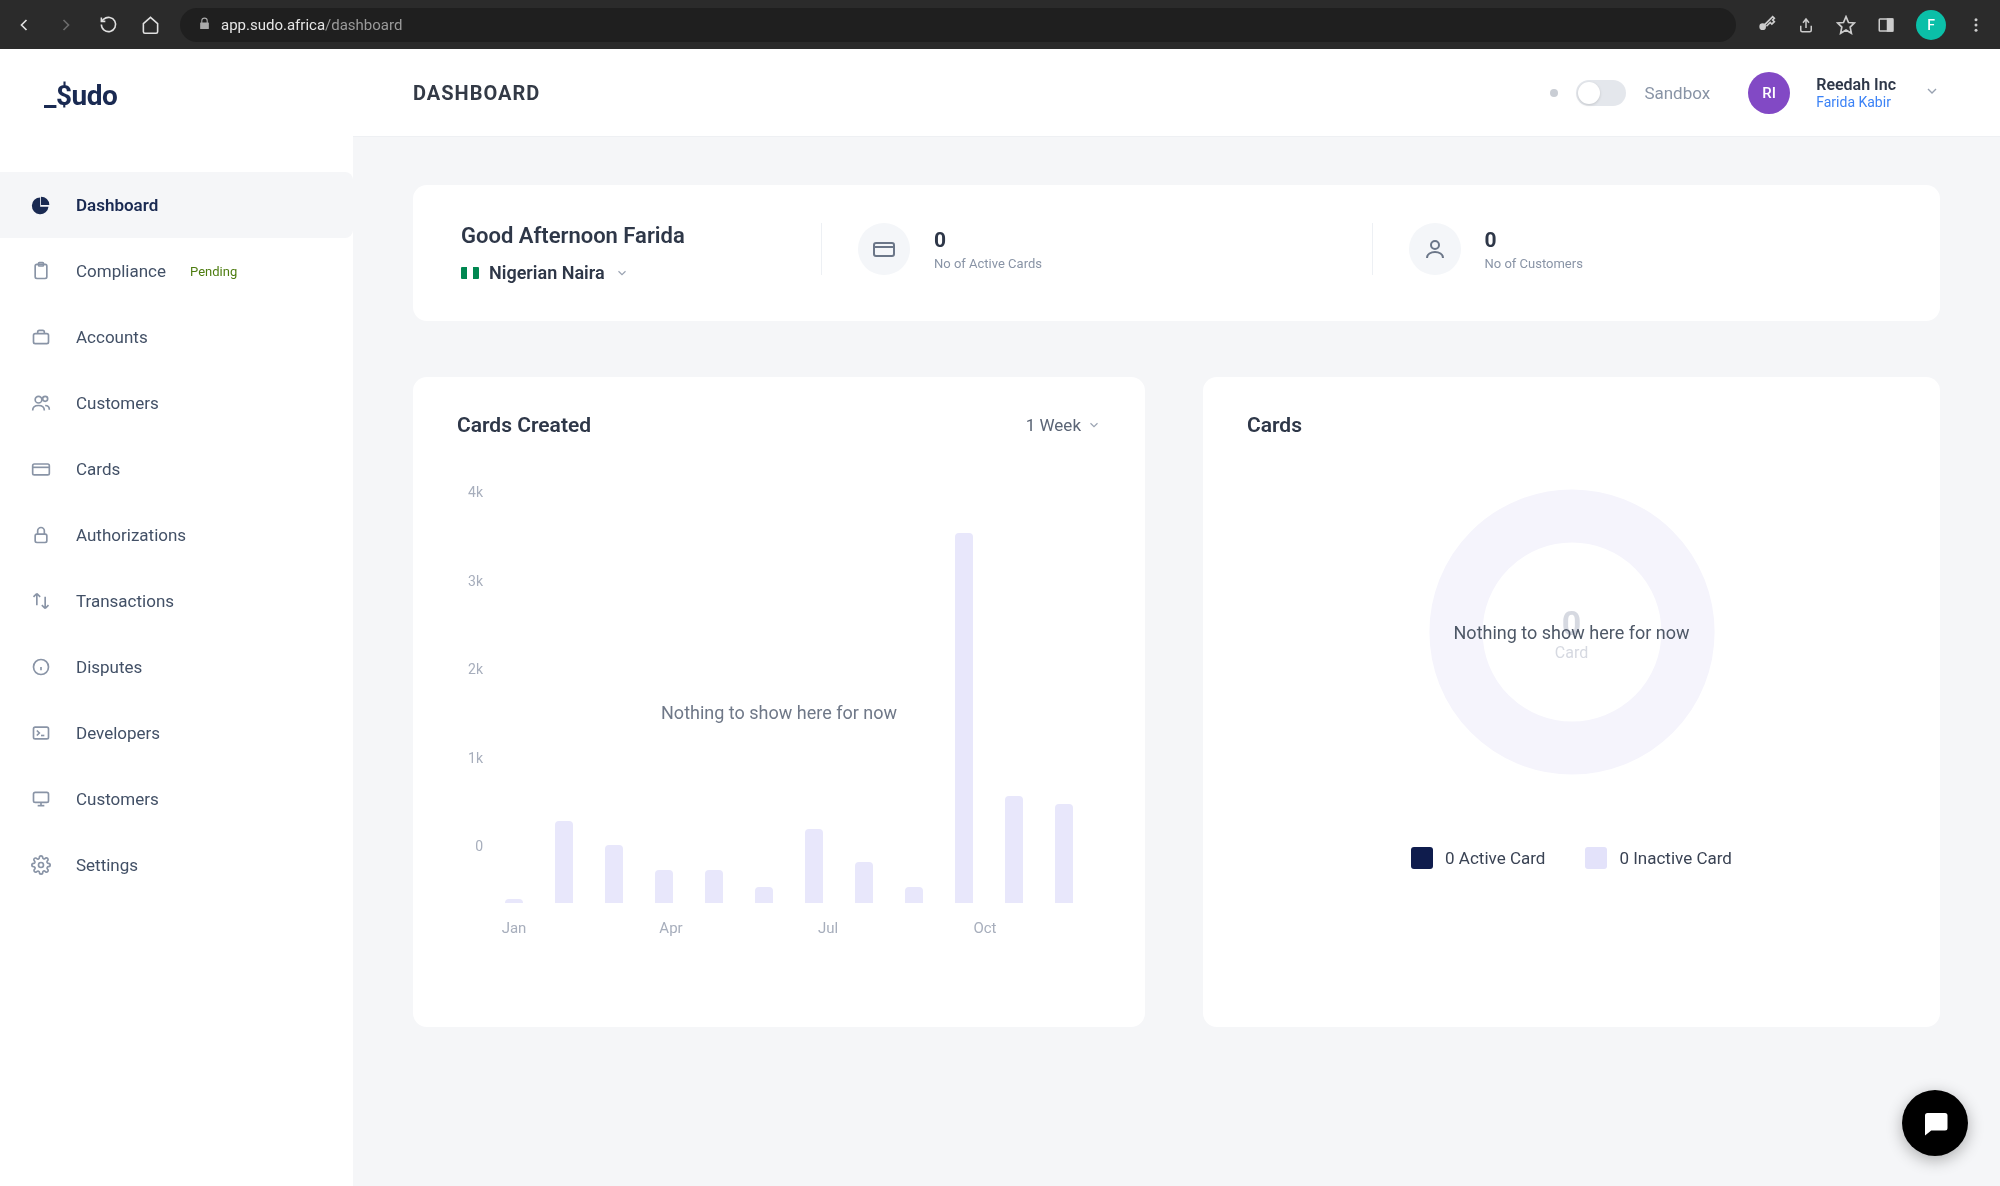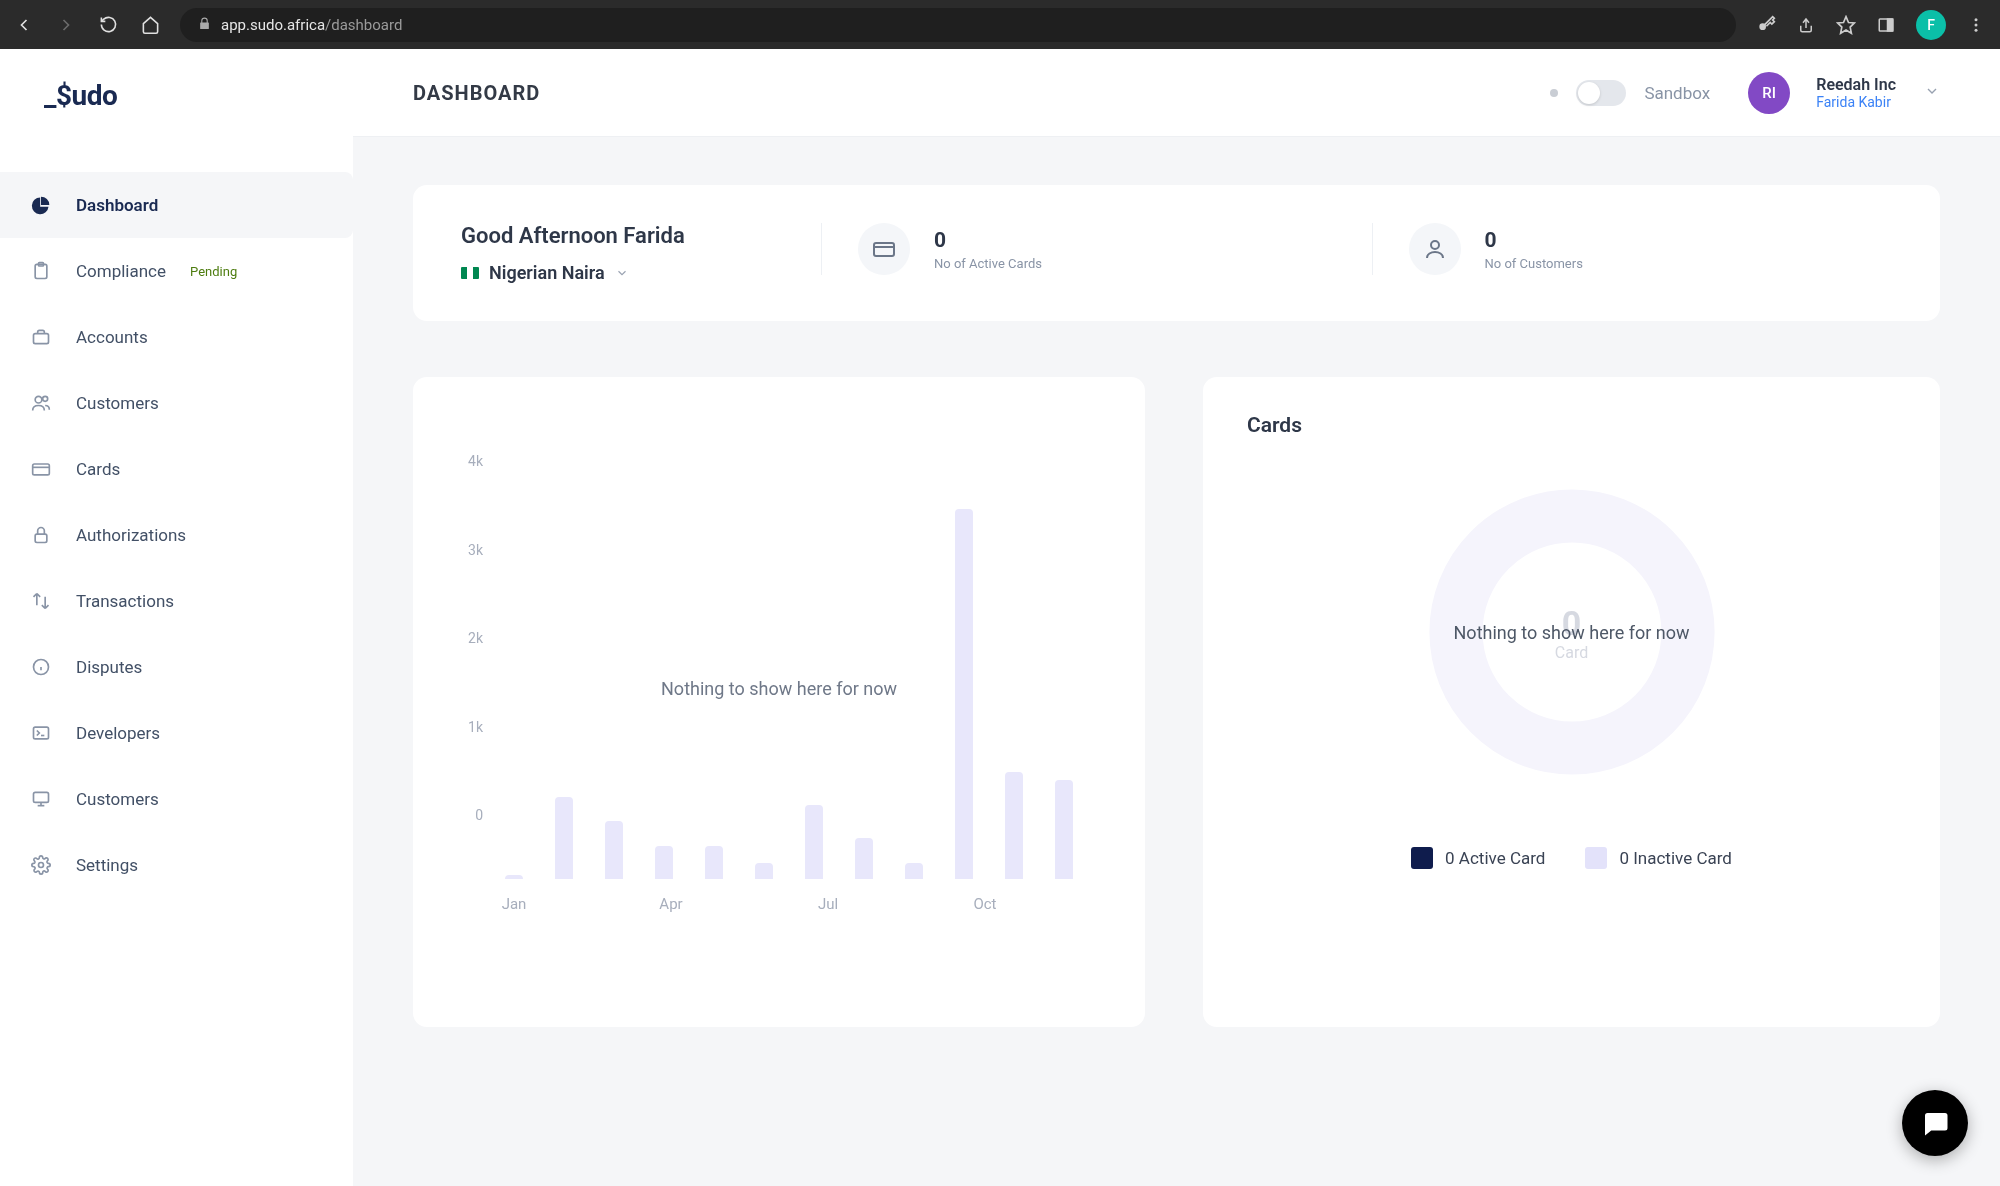--- a/index.html
+++ b/index.html
@@ -60,21 +60,21 @@
 .stat-lbl { font-size: 13px; color: #8994a6; }
 
 .charts-row { display: flex; gap: 58px; margin-top: 56px; }
 .card { background: #fff; border-radius: 14px; padding: 36px 44px 30px; }
 .card-left { flex: 0 0 732px; height: 650px; position: relative; }
 .card-right { flex: 1; height: 650px; position: relative; }
 .card-head { display: flex; align-items: center; justify-content: space-between; margin-bottom: 20px; }
 .card-title { font-size: 21px; font-weight: 600; color: #2e3748; }
 .period-sel { font-size: 17px; color: #5b6576; display: flex; align-items: center; gap: 6px; cursor: pointer; }
 .chart-area { position: relative; height: 470px; margin-top: 40px; }
-.y-axis { position: absolute; left: 0; top: 0; height: 370px; display: flex; flex-direction: column; justify-content: space-between; color: #a7aebc; font-size: 14px; }
+.y-axis { position: absolute; left: 0; top: 7px; height: 370px; display: flex; flex-direction: column; justify-content: space-between; color: #a7aebc; font-size: 14px; }
 .y-tick { text-align: right; width: 26px; }
 .bars { position: absolute; left: 48px; right: 0; bottom: 44px; height: 370px; display: flex; align-items: flex-end; gap: 32px; }
 .bar { width: 18px; background: #e8e7fb; border-radius: 4px 4px 0 0; }
 .x-axis { position: absolute; left: 48px; right: 0; bottom: 10px; display: flex; gap: 32px; color: #a7aebc; font-size: 15px; }
 .x-tick { width: 18px; text-align: center; }
 .x-tick.wide { min-width: 48px; margin-left: -15px;}
 .empty-overlay { position: absolute; top: 50%; left: 50%; transform: translate(-50%, -50%); color: #6f7888; font-size: 18px; }
 
 .donut-wrap { position: relative; width: 290px; height: 290px; margin: 50px auto 0; }
 .donut { width: 100%; height: 100%; }
@@ -326,20 +326,29 @@
           <div class="stat-txt">
             <span class="stat-val">0</span>
             <span class="stat-lbl">No of Customers</span>
           </div>
         </div>
       </div>
 
       <div class="charts-row">
 
         <div class="card card-left">
+          <div class="card-head">
+            <span class="card-title">Cards Created</span>
+            <div class="period-sel">
+              <span>1 Week</span>
+              <svg width="14" height="14" viewBox="0 0 24 24" fill="none" stroke="#9aa3b2" stroke-width="2">
+                  <polyline points="6 9 12 15 18 9"></polyline>
+                </svg>
+            </div>
+          </div>
           <div class="chart-area">
             <div class="y-axis" id="y-axis">
                 <div class="y-tick">4k</div>
                 <div class="y-tick">3k</div>
                 <div class="y-tick">2k</div>
                 <div class="y-tick">1k</div>
                 <div class="y-tick">0</div>
               </div>
             <div class="bars" id="bars">
                 <div class="bar" style="height: 4px;"></div>

